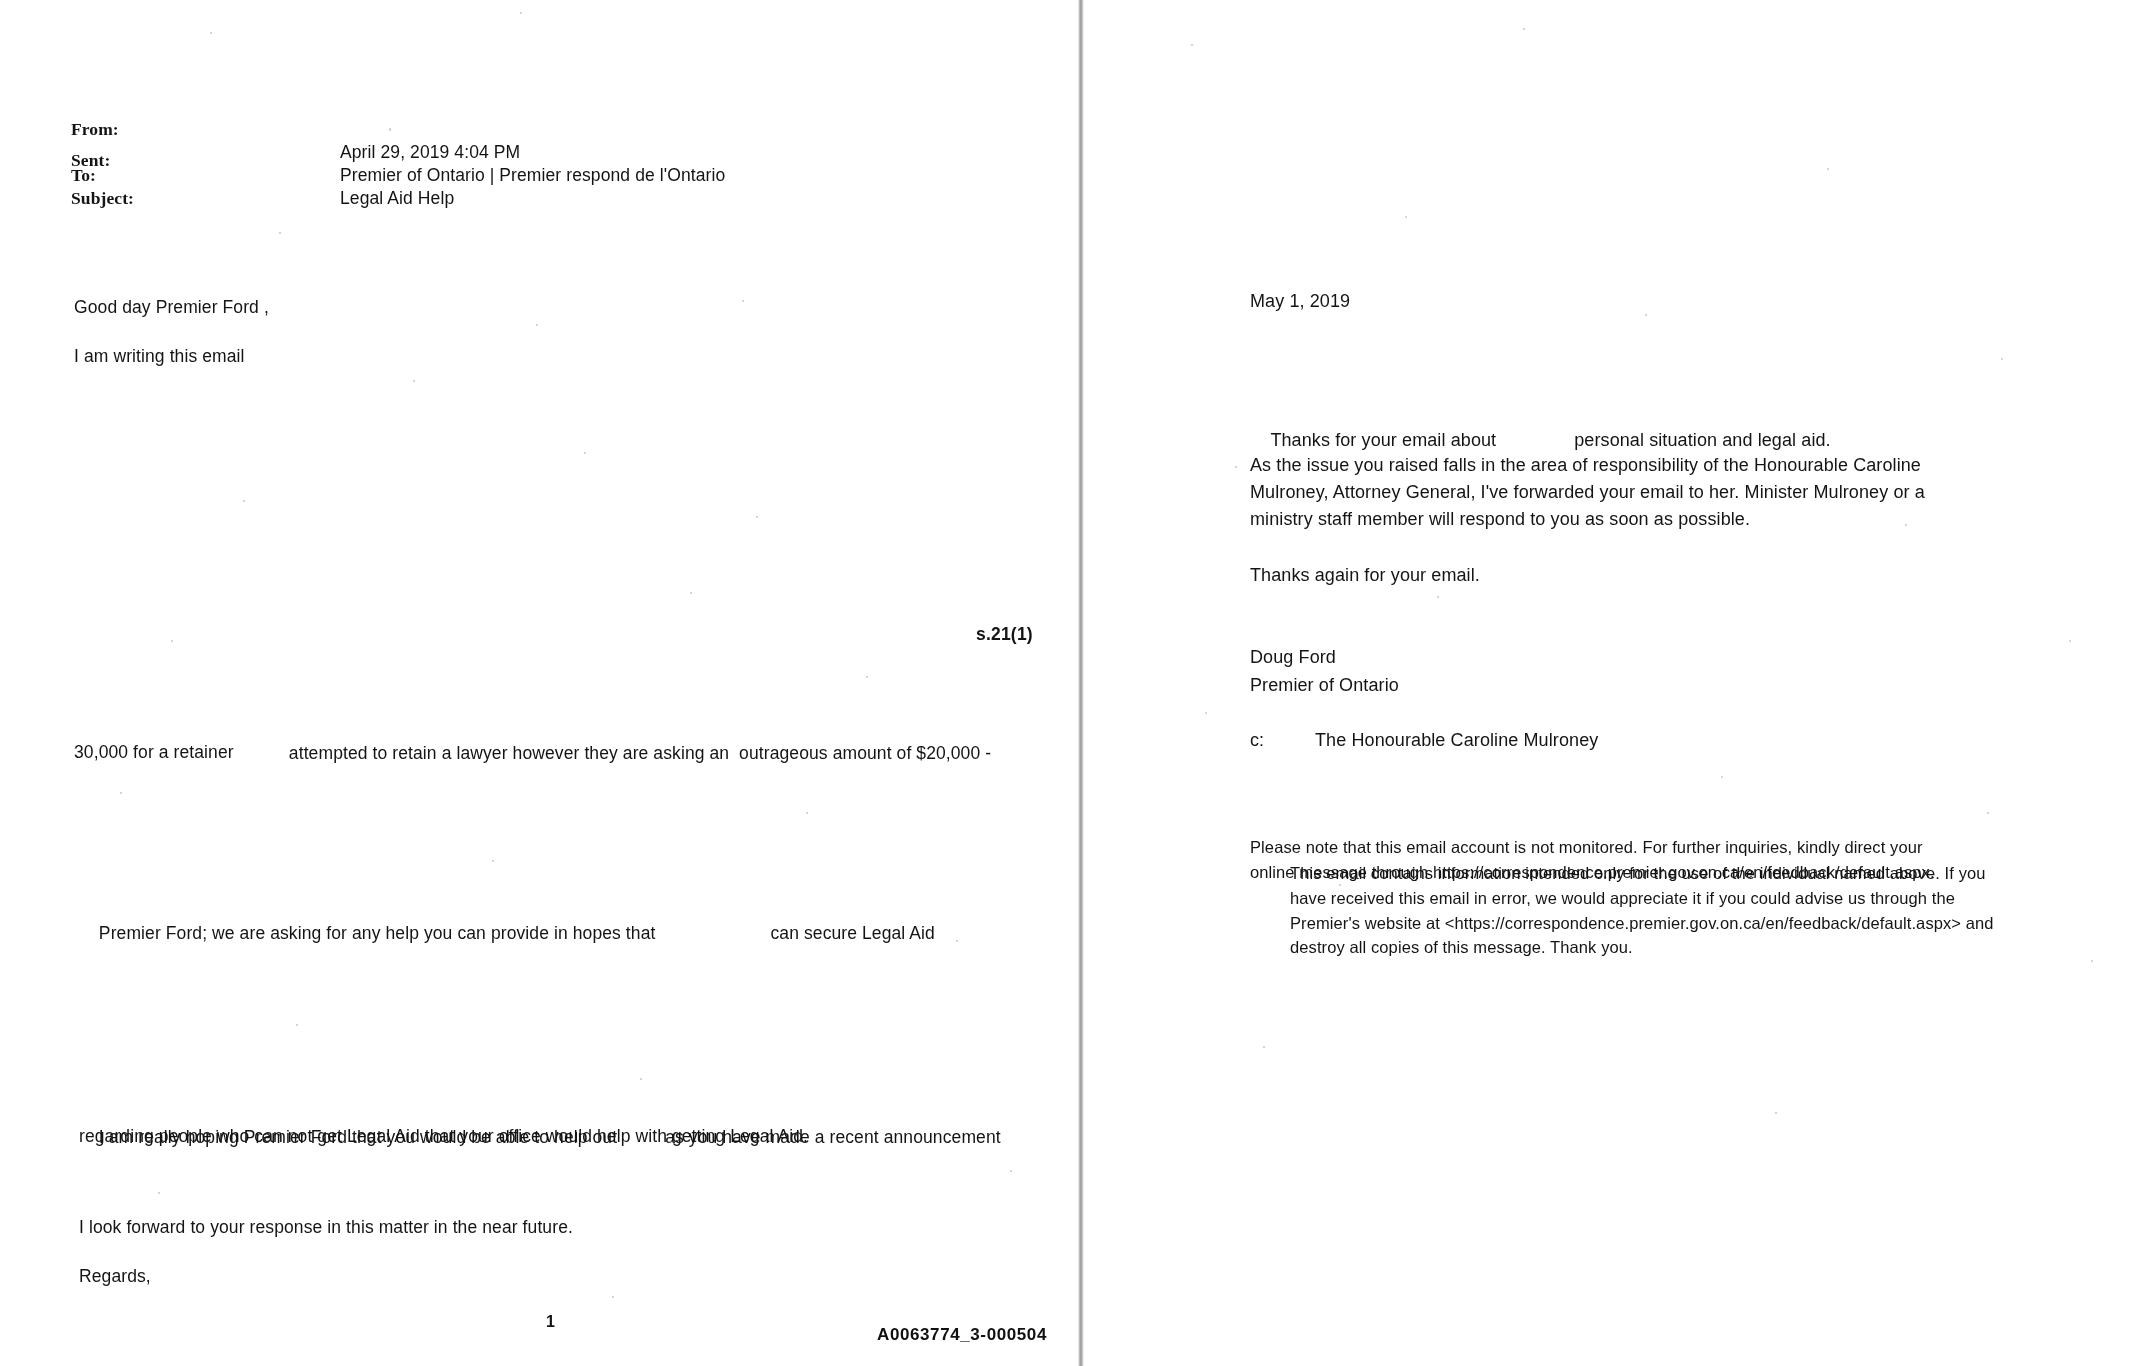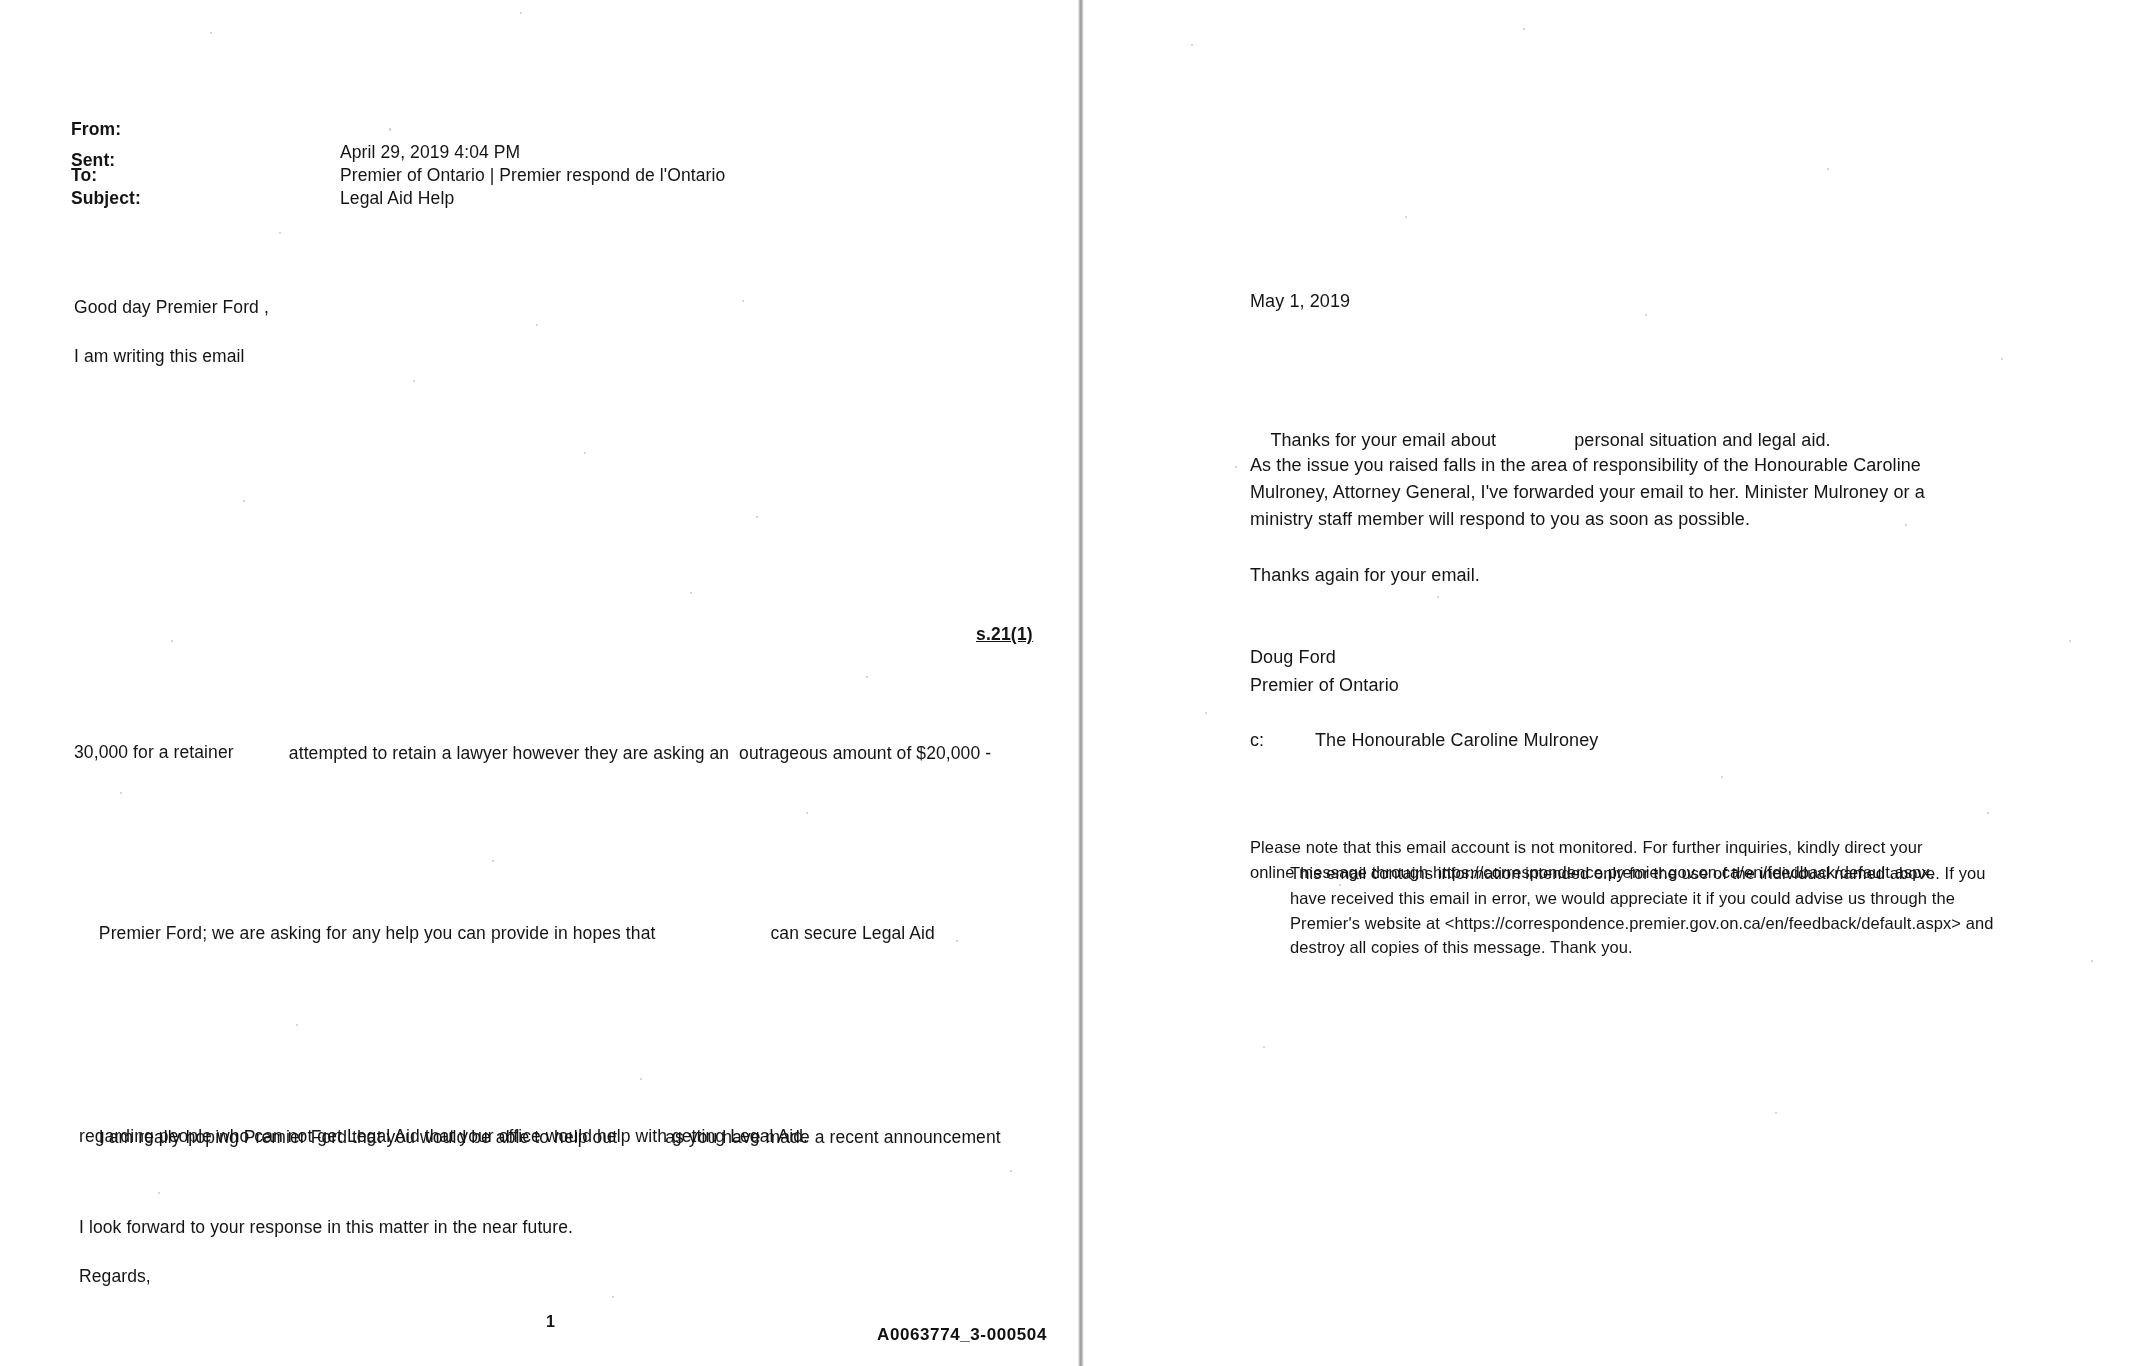--- a/index.html
+++ b/index.html
@@ -48,31 +48,30 @@
   .tx {
     position: absolute;
     color: #141414;
     line-height: 1.42;
     white-space: pre-wrap;
     letter-spacing: .1px;
   }
 
   
   #page-left .tx { font-size: 17.5px; }
-  .hdr-label { font-weight: bold; font-size: 17.5px; }
+  .hdr-label { font-weight: bold; font-size: 17.5px; font-family: Liberation Serif, serif; }
   .hdr-value { font-size: 17.5px; }
 
   
   #page-right .tx { font-size: 18px; line-height: 1.5; }
 
   .exempt {
     font-weight: bold;
     font-size: 16.5px;
     letter-spacing: .2px;
-    text-decoration: underline;
   }
 
   .bates {
     position: absolute;
     font-family: "Liberation Sans", sans-serif;
     font-weight: bold;
     font-size: 17px;
     letter-spacing: .6px;
     color: #101010;
   }

